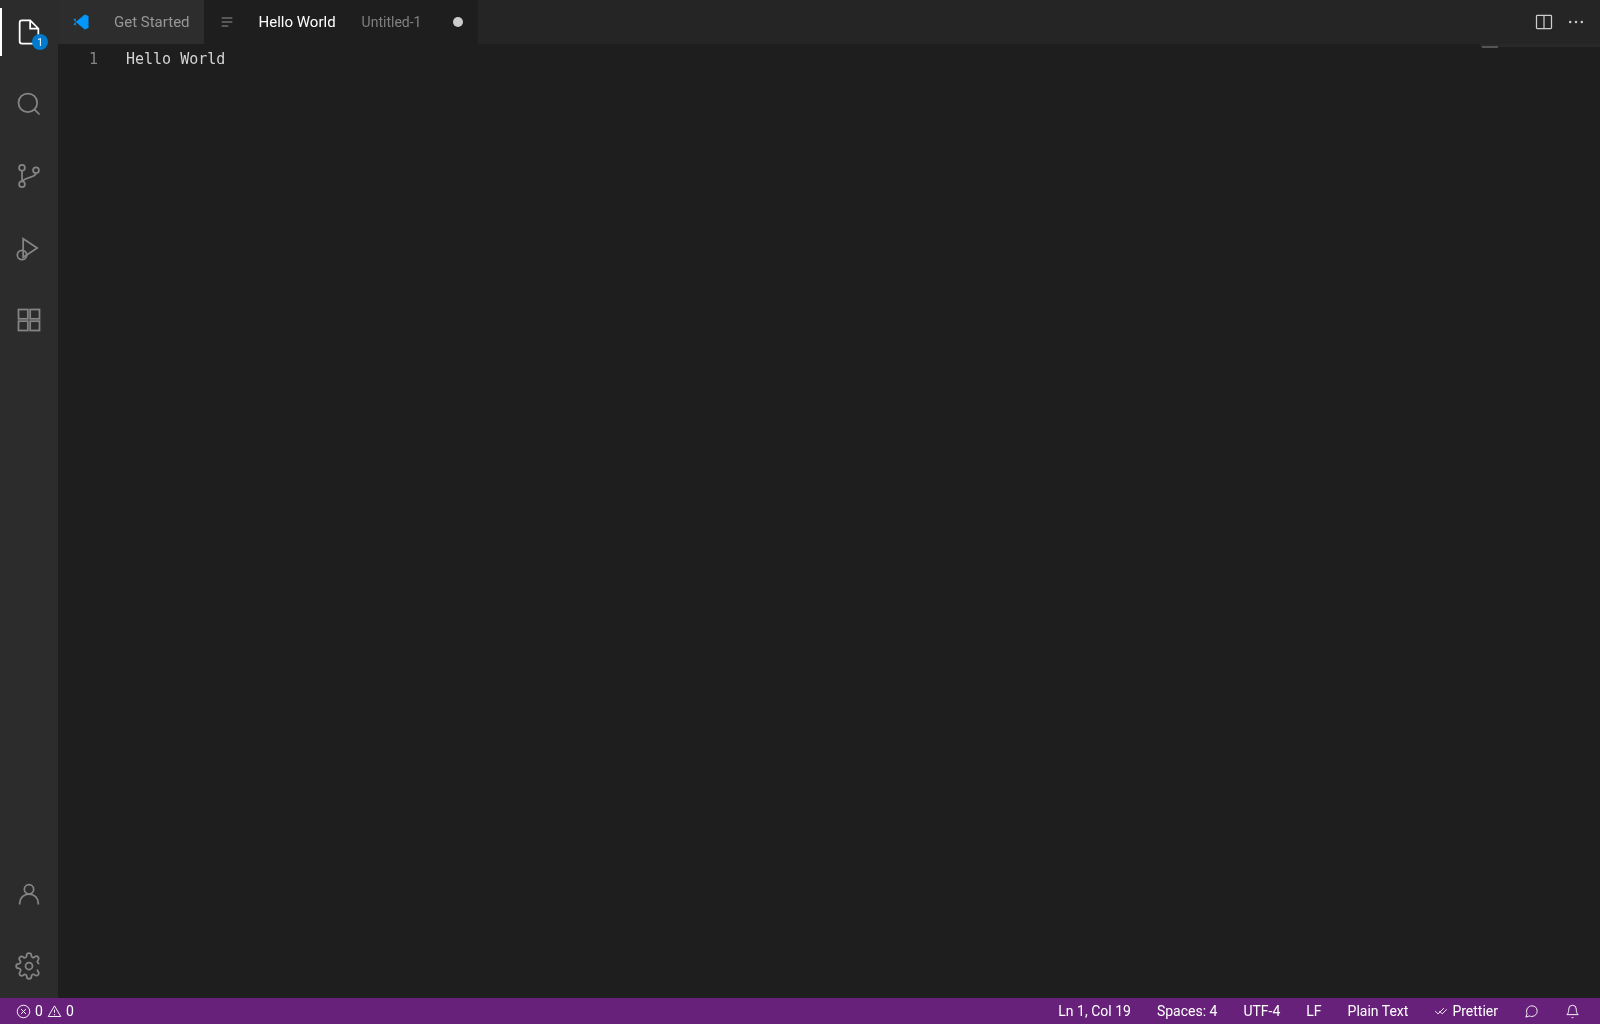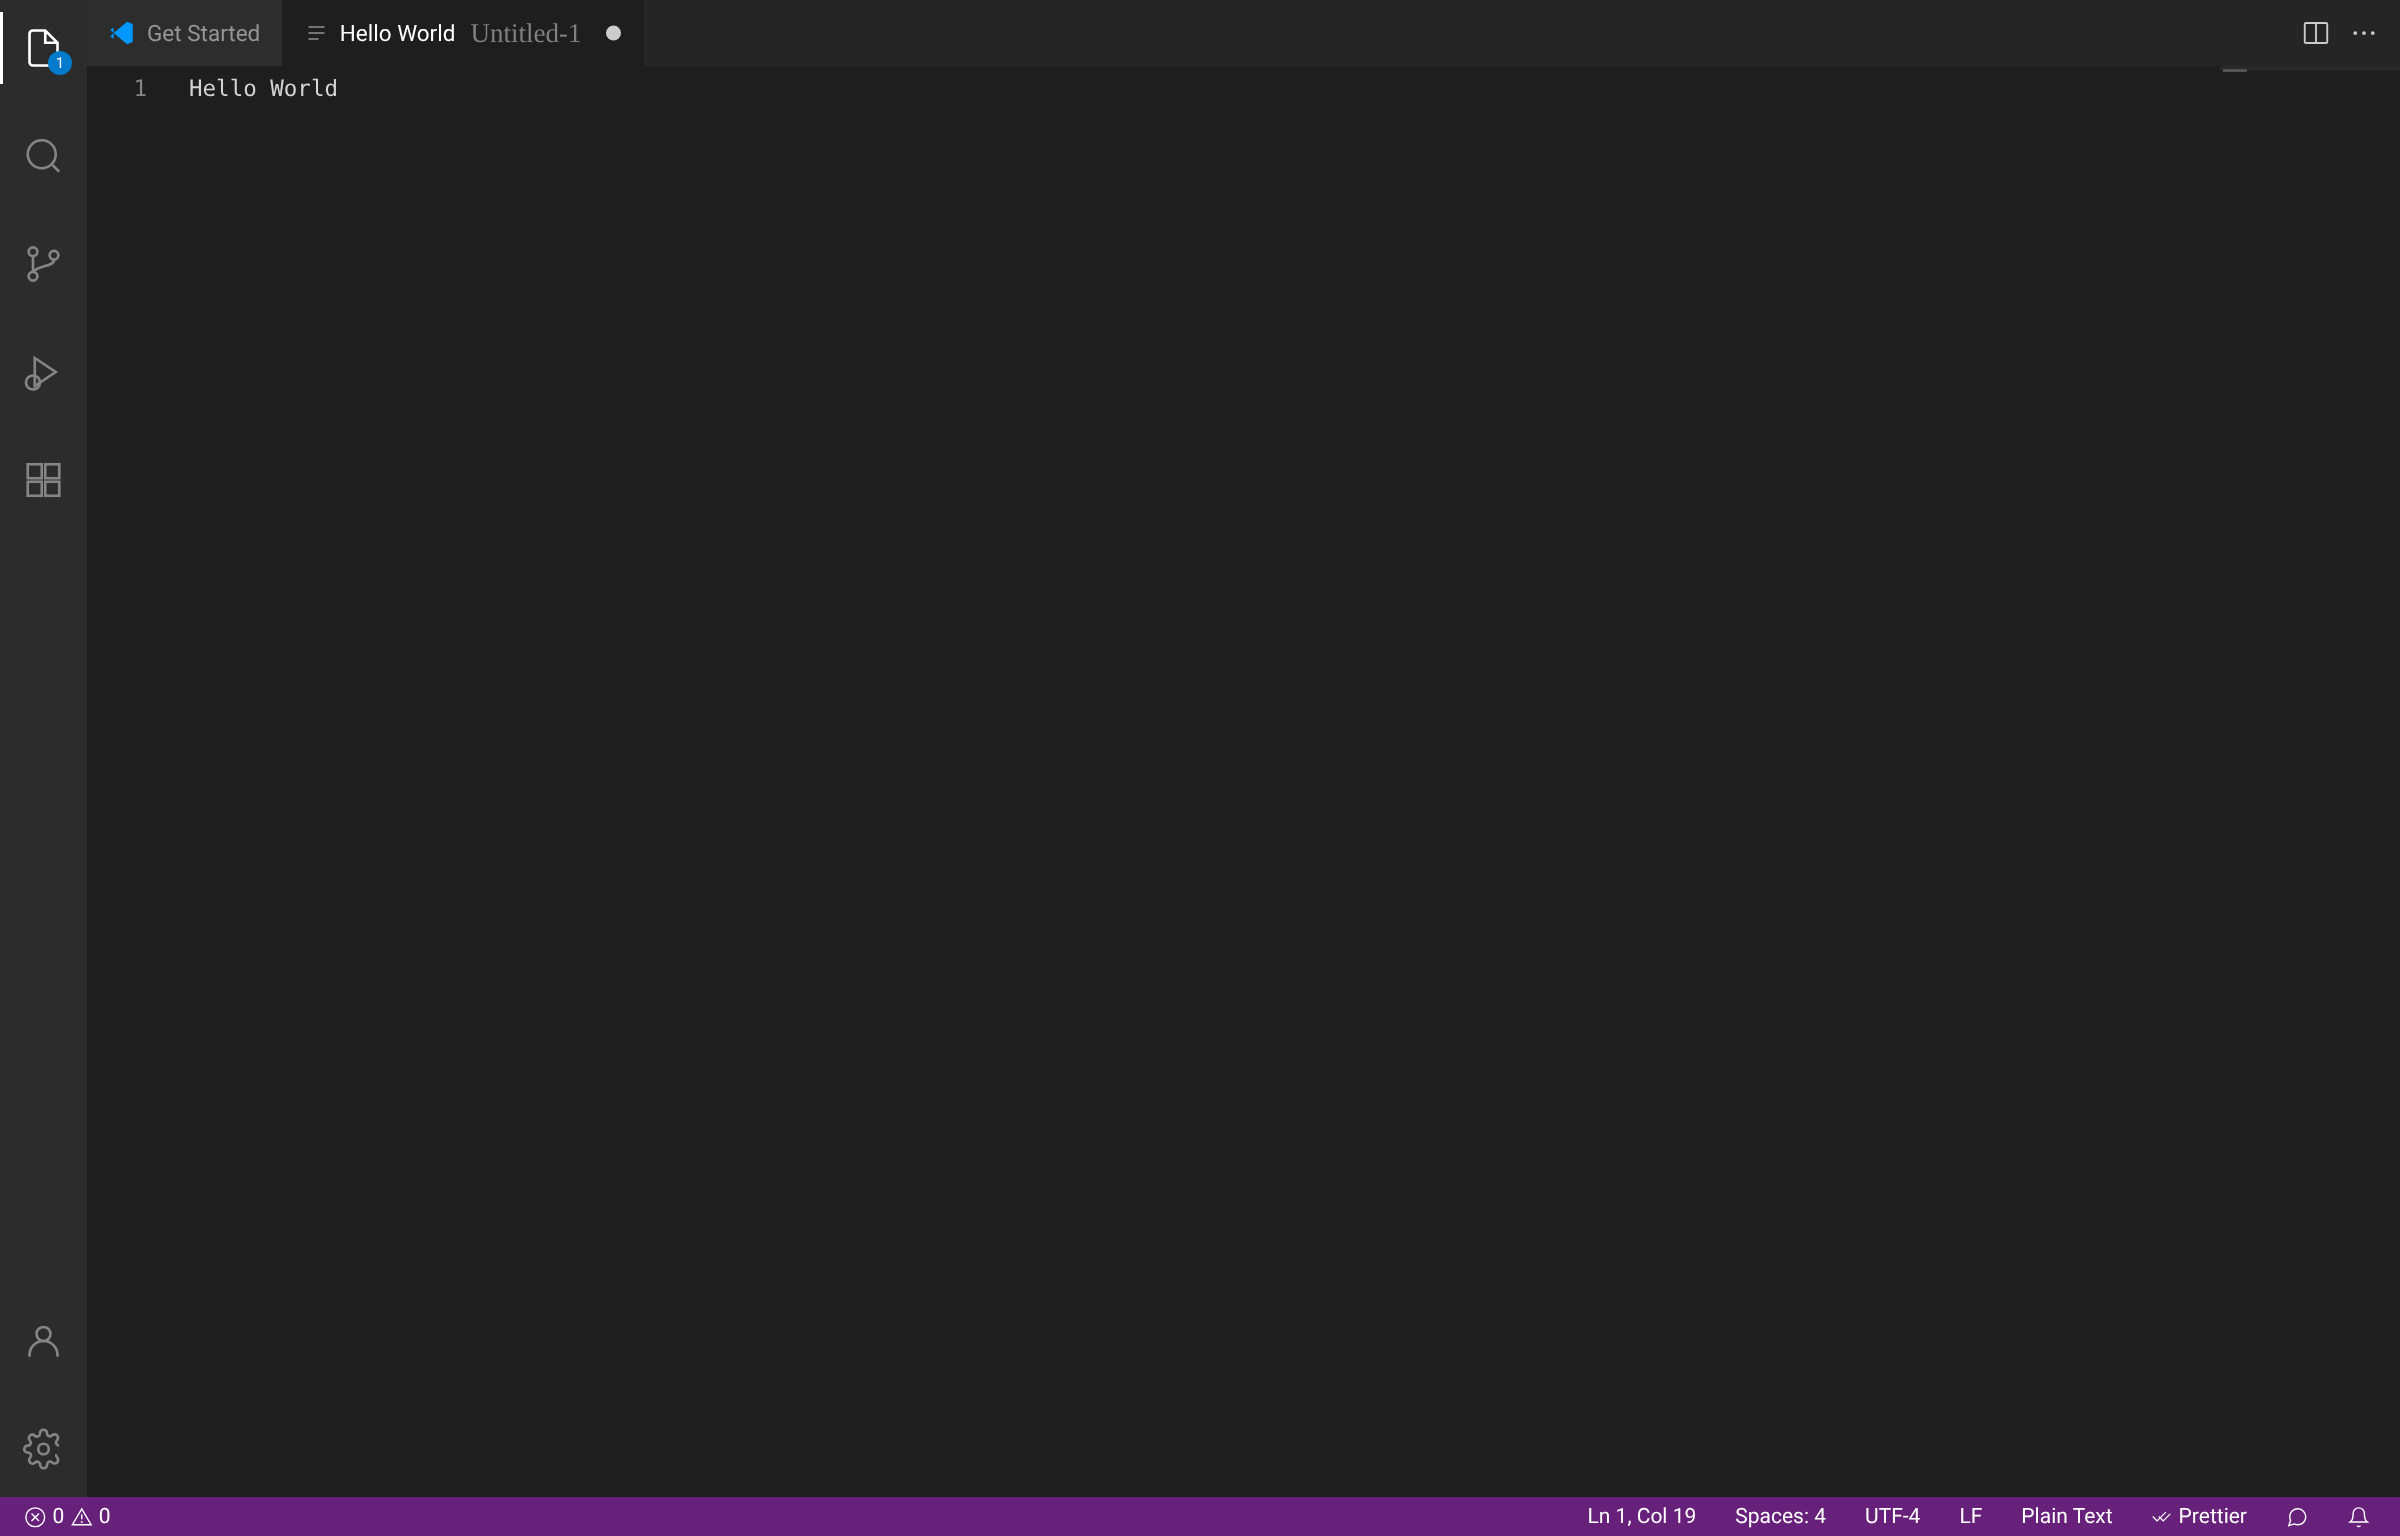--- a/index.html
+++ b/index.html
@@ -90,21 +90,21 @@
     .tab-bar {
       height: 44px;
       background: #252526;
       display: flex;
       align-items: stretch;
     }
     .tab {
       display: flex;
       align-items: center;
       padding: 0 14px;
-      gap: 8px;
+      gap: 24px;
       background: #2d2d2d;
       border-right: 1px solid #1e1e1e;
       cursor: pointer;
       font-size: 15px;
       color: #969696;
     }
     .tab.active {
       background: #1e1e1e;
       color: #ffffff;
     }
@@ -113,23 +113,22 @@
       height: 18px;
     }
     .tab .file-icon {
       width: 16px;
       height: 16px;
       stroke: #cccccc;
       fill: none;
     }
     .tab .subtitle {
       color: #808080;
-      font-size: 18px;
+      font-size: 14px;
       margin-left: 2px;
-      font-family: Liberation Serif, serif;
     }
     .tab .close-dot {
       width: 10px;
       height: 10px;
       background: #cccccc;
       border-radius: 50%;
       margin-left: 8px;
     }
     .tab-actions {
       margin-left: auto;

